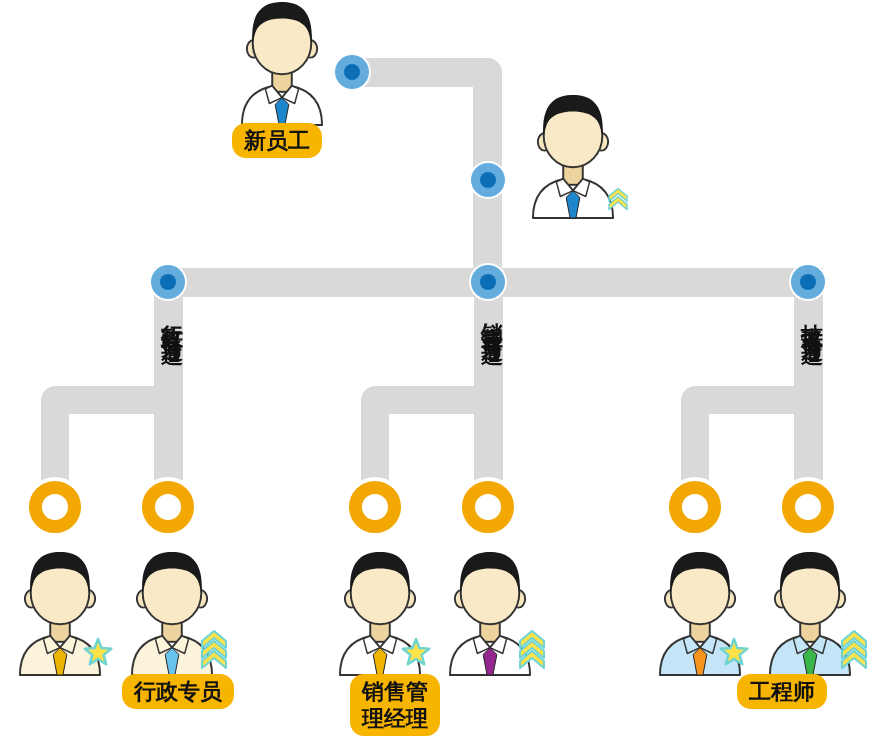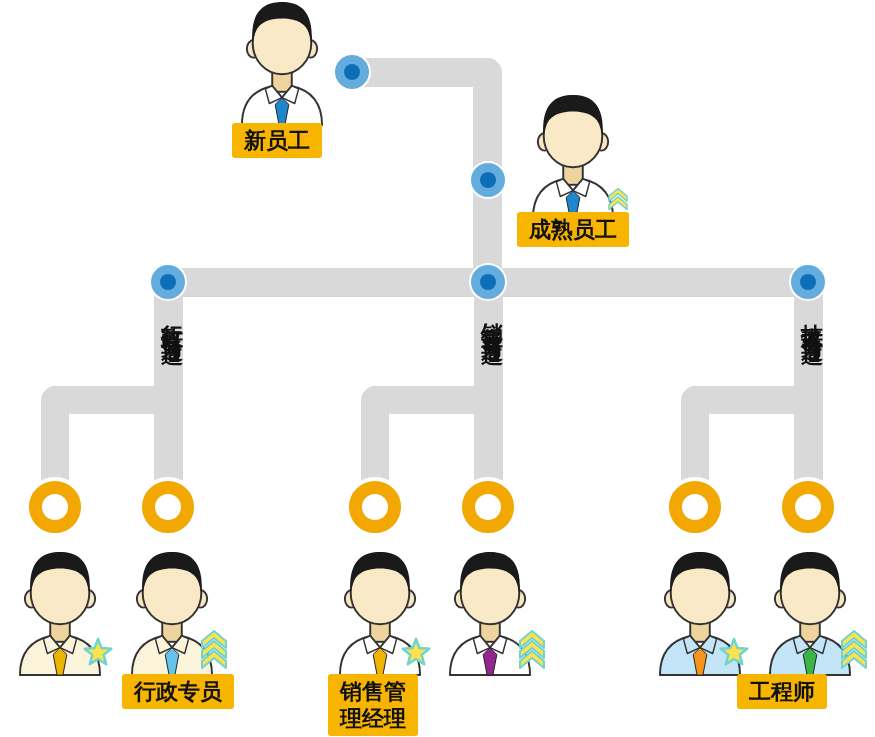--- a/index.html
+++ b/index.html
@@ -21,21 +21,21 @@
   .node::after{content:"";position:absolute;left:9px;top:9px;width:16px;height:16px;
     border-radius:50%;background:var(--node-inner,#0D6EB8);}
   
   .donut{position:absolute;width:26px;height:26px;background:#fff;border-radius:50%;
     border:13px solid var(--ring,#F2A702);box-shadow:0 0 0 4px #fff,0 2px 3px rgba(0,0,0,.15);z-index:2;}
   
   .avatar{position:absolute;z-index:4;overflow:visible;}
   
   .tag{position:absolute;background:var(--label-bg,#F7B500);color:var(--text,#111);
     font-weight:bold;font-size:22px;line-height:27px;padding:4px 12px;text-align:center;
-    border-radius:3px;z-index:5;white-space:nowrap;}
+    border-radius:14px;z-index:5;white-space:nowrap;}
   .tag .line{display:block;}
   
   .vlabel{position:absolute;writing-mode:vertical-rl;text-orientation:upright;
     font-size:22px;font-weight:bold;letter-spacing:4px;color:var(--text,#111);z-index:3;}
   
   .badge{position:absolute;z-index:6;overflow:visible;}
   .hidden-defs{position:absolute;width:0;height:0;}
 </style>
 </head>
 <body>
@@ -114,25 +114,24 @@
     </svg>
   <svg class="avatar" style="left: 760px; top: 550px; --tie: #3AB54A; --shirt: #C3E5F7;" width="100" height="125" viewBox="0 0 100 128">
       <use href="#avatar-base"></use>
     </svg>
 
   <div class="vlabel" style="left:157px;top:306px">行政晋升通道</div>
   <div class="vlabel" style="left:477px;top:306px">销售晋升通道</div>
   <div class="vlabel" style="left:797px;top:306px">技术晋升通道</div>
 
   <div class="tag" style="left:232px;top:123px">新员工</div>
-  <div class="tag" style="left:517px;top:212px">成熟员工</div>
 
   <div class="tag" style="left:122px;top:674px">行政专员</div>
 
-  <div class="tag" style="left:328px;top:674px">
+  <div class="tag" style="left:350px;top:674px">
     <span class="line">销售管</span>
     <span class="line">理经理</span>
   </div>
 
   <div class="tag" style="left:737px;top:674px">工程师</div>
 
   <svg class="badge" style="left:82px;top:636px" width="32" height="32" viewBox="0 0 32 32">
       <use href="#star-base"></use>
     </svg>
   <svg class="badge" style="left:400px;top:636px" width="32" height="32" viewBox="0 0 32 32">

